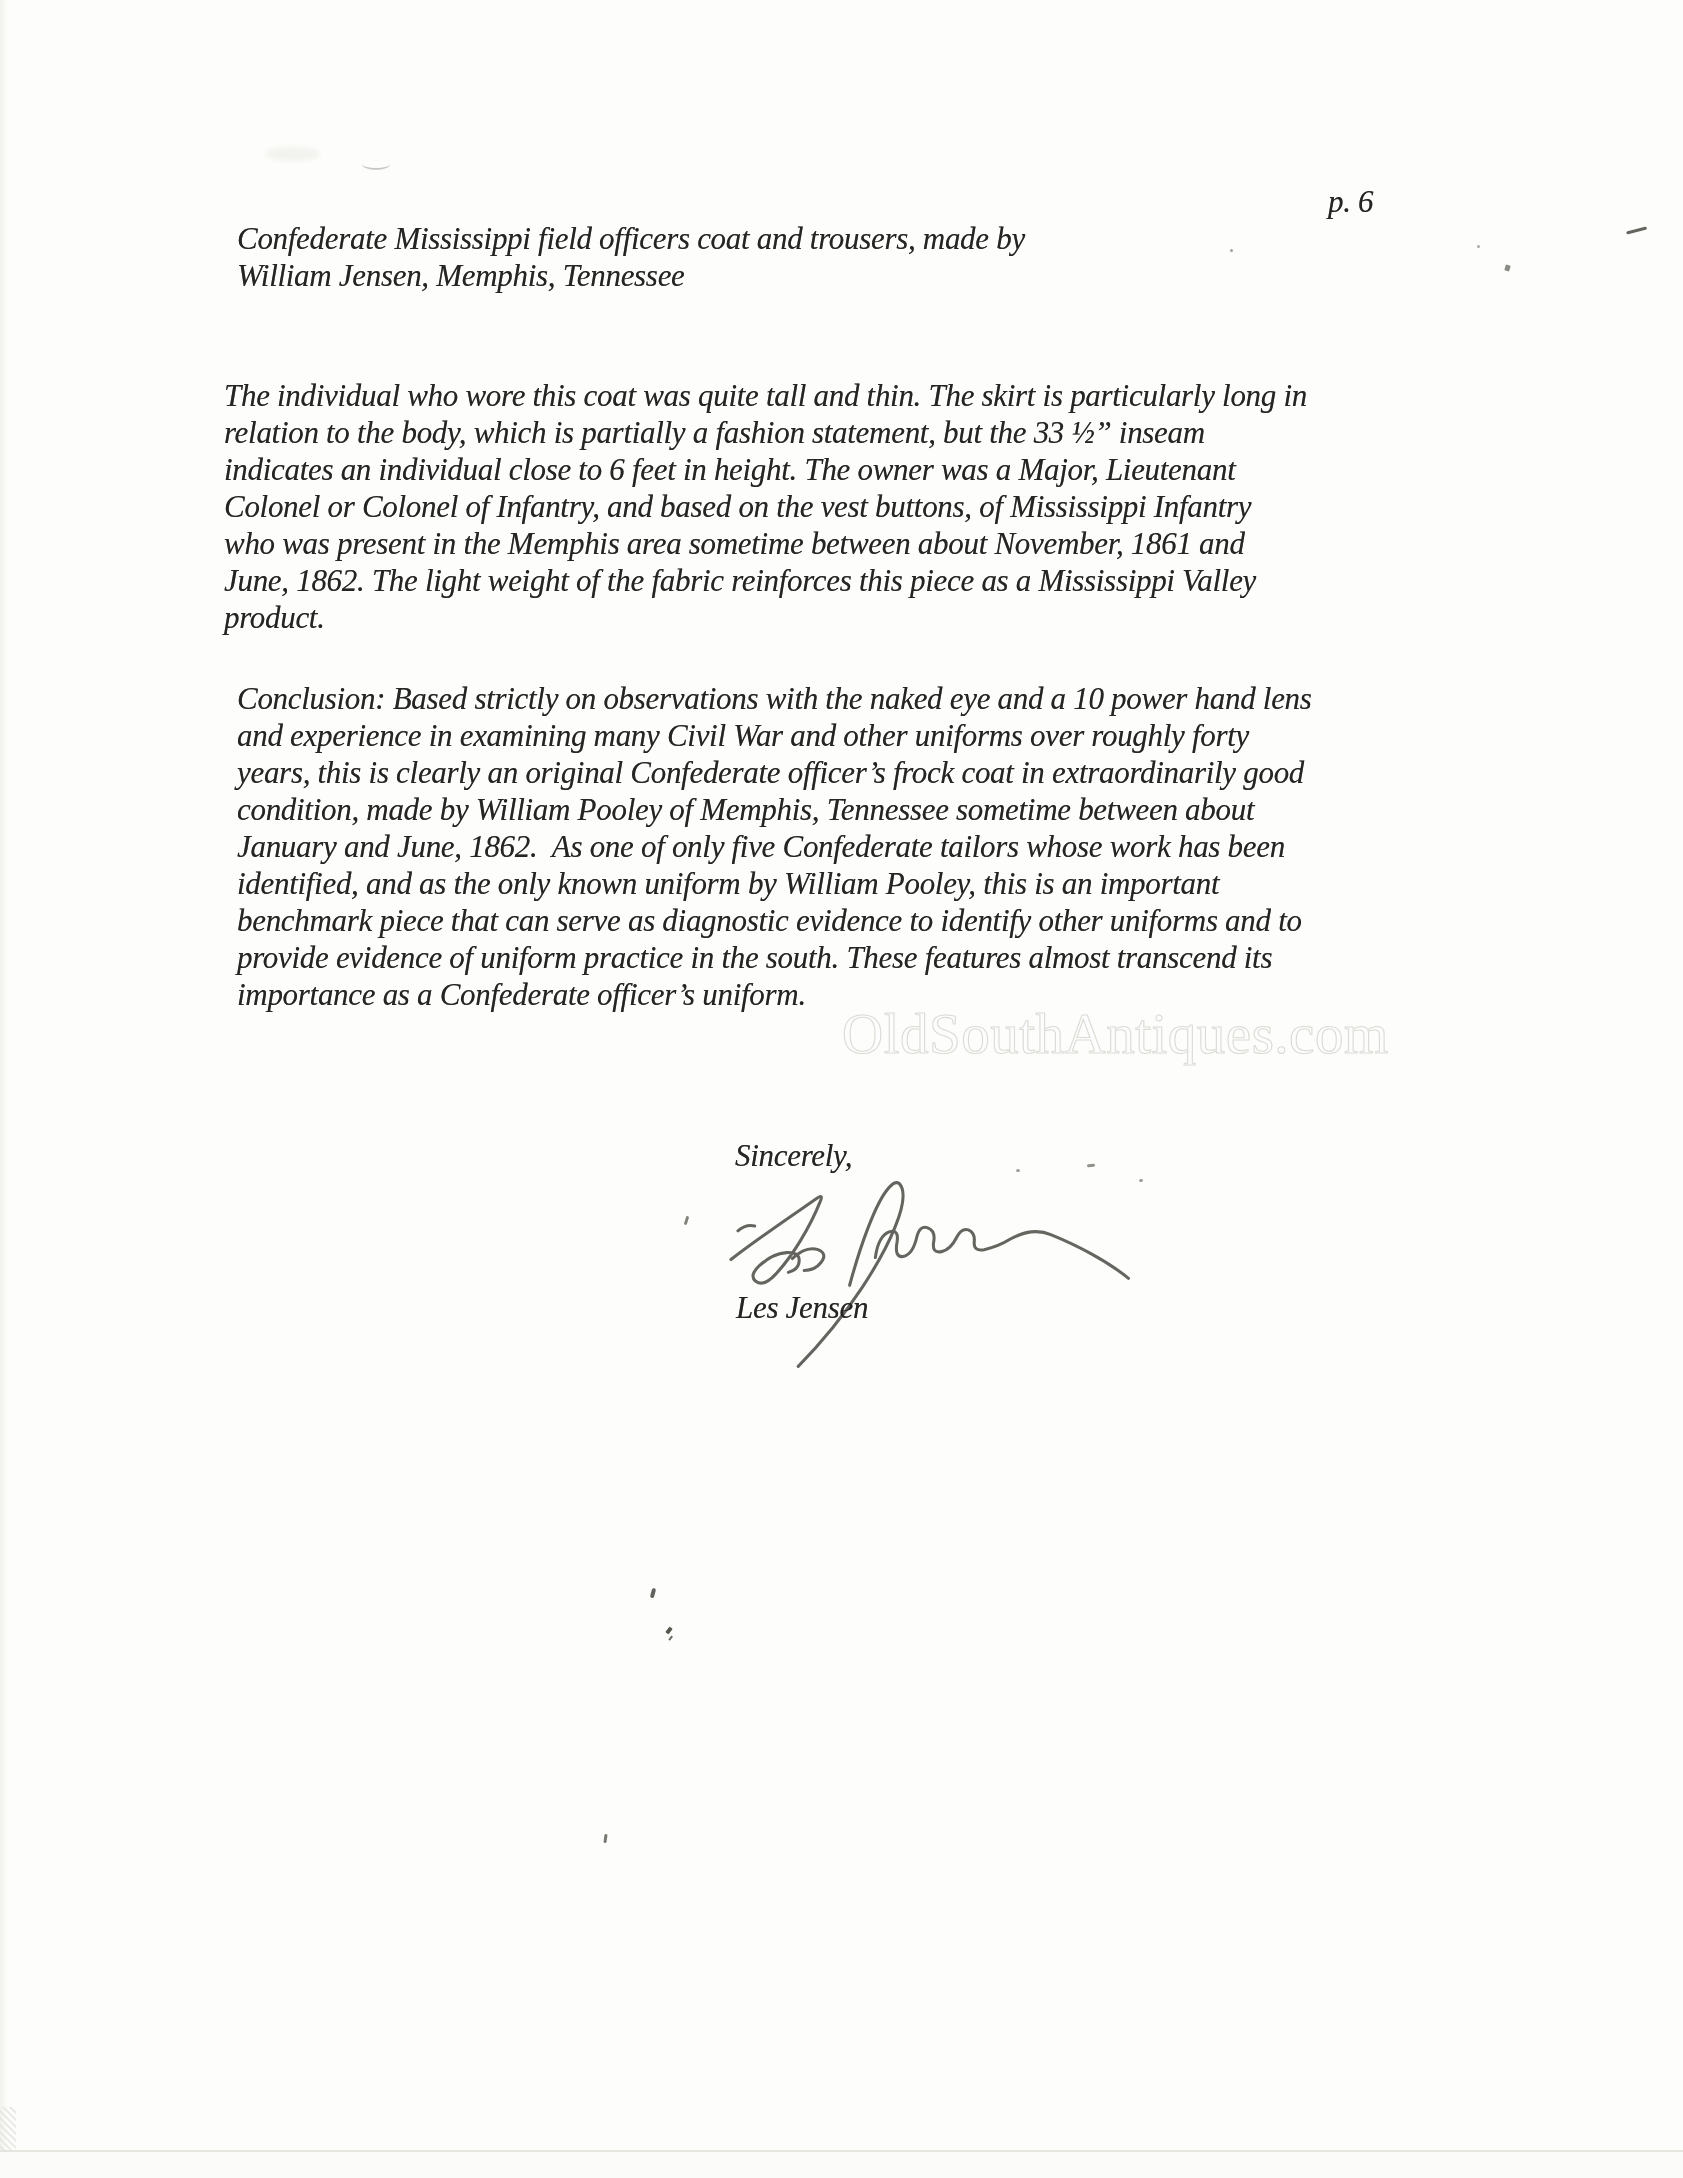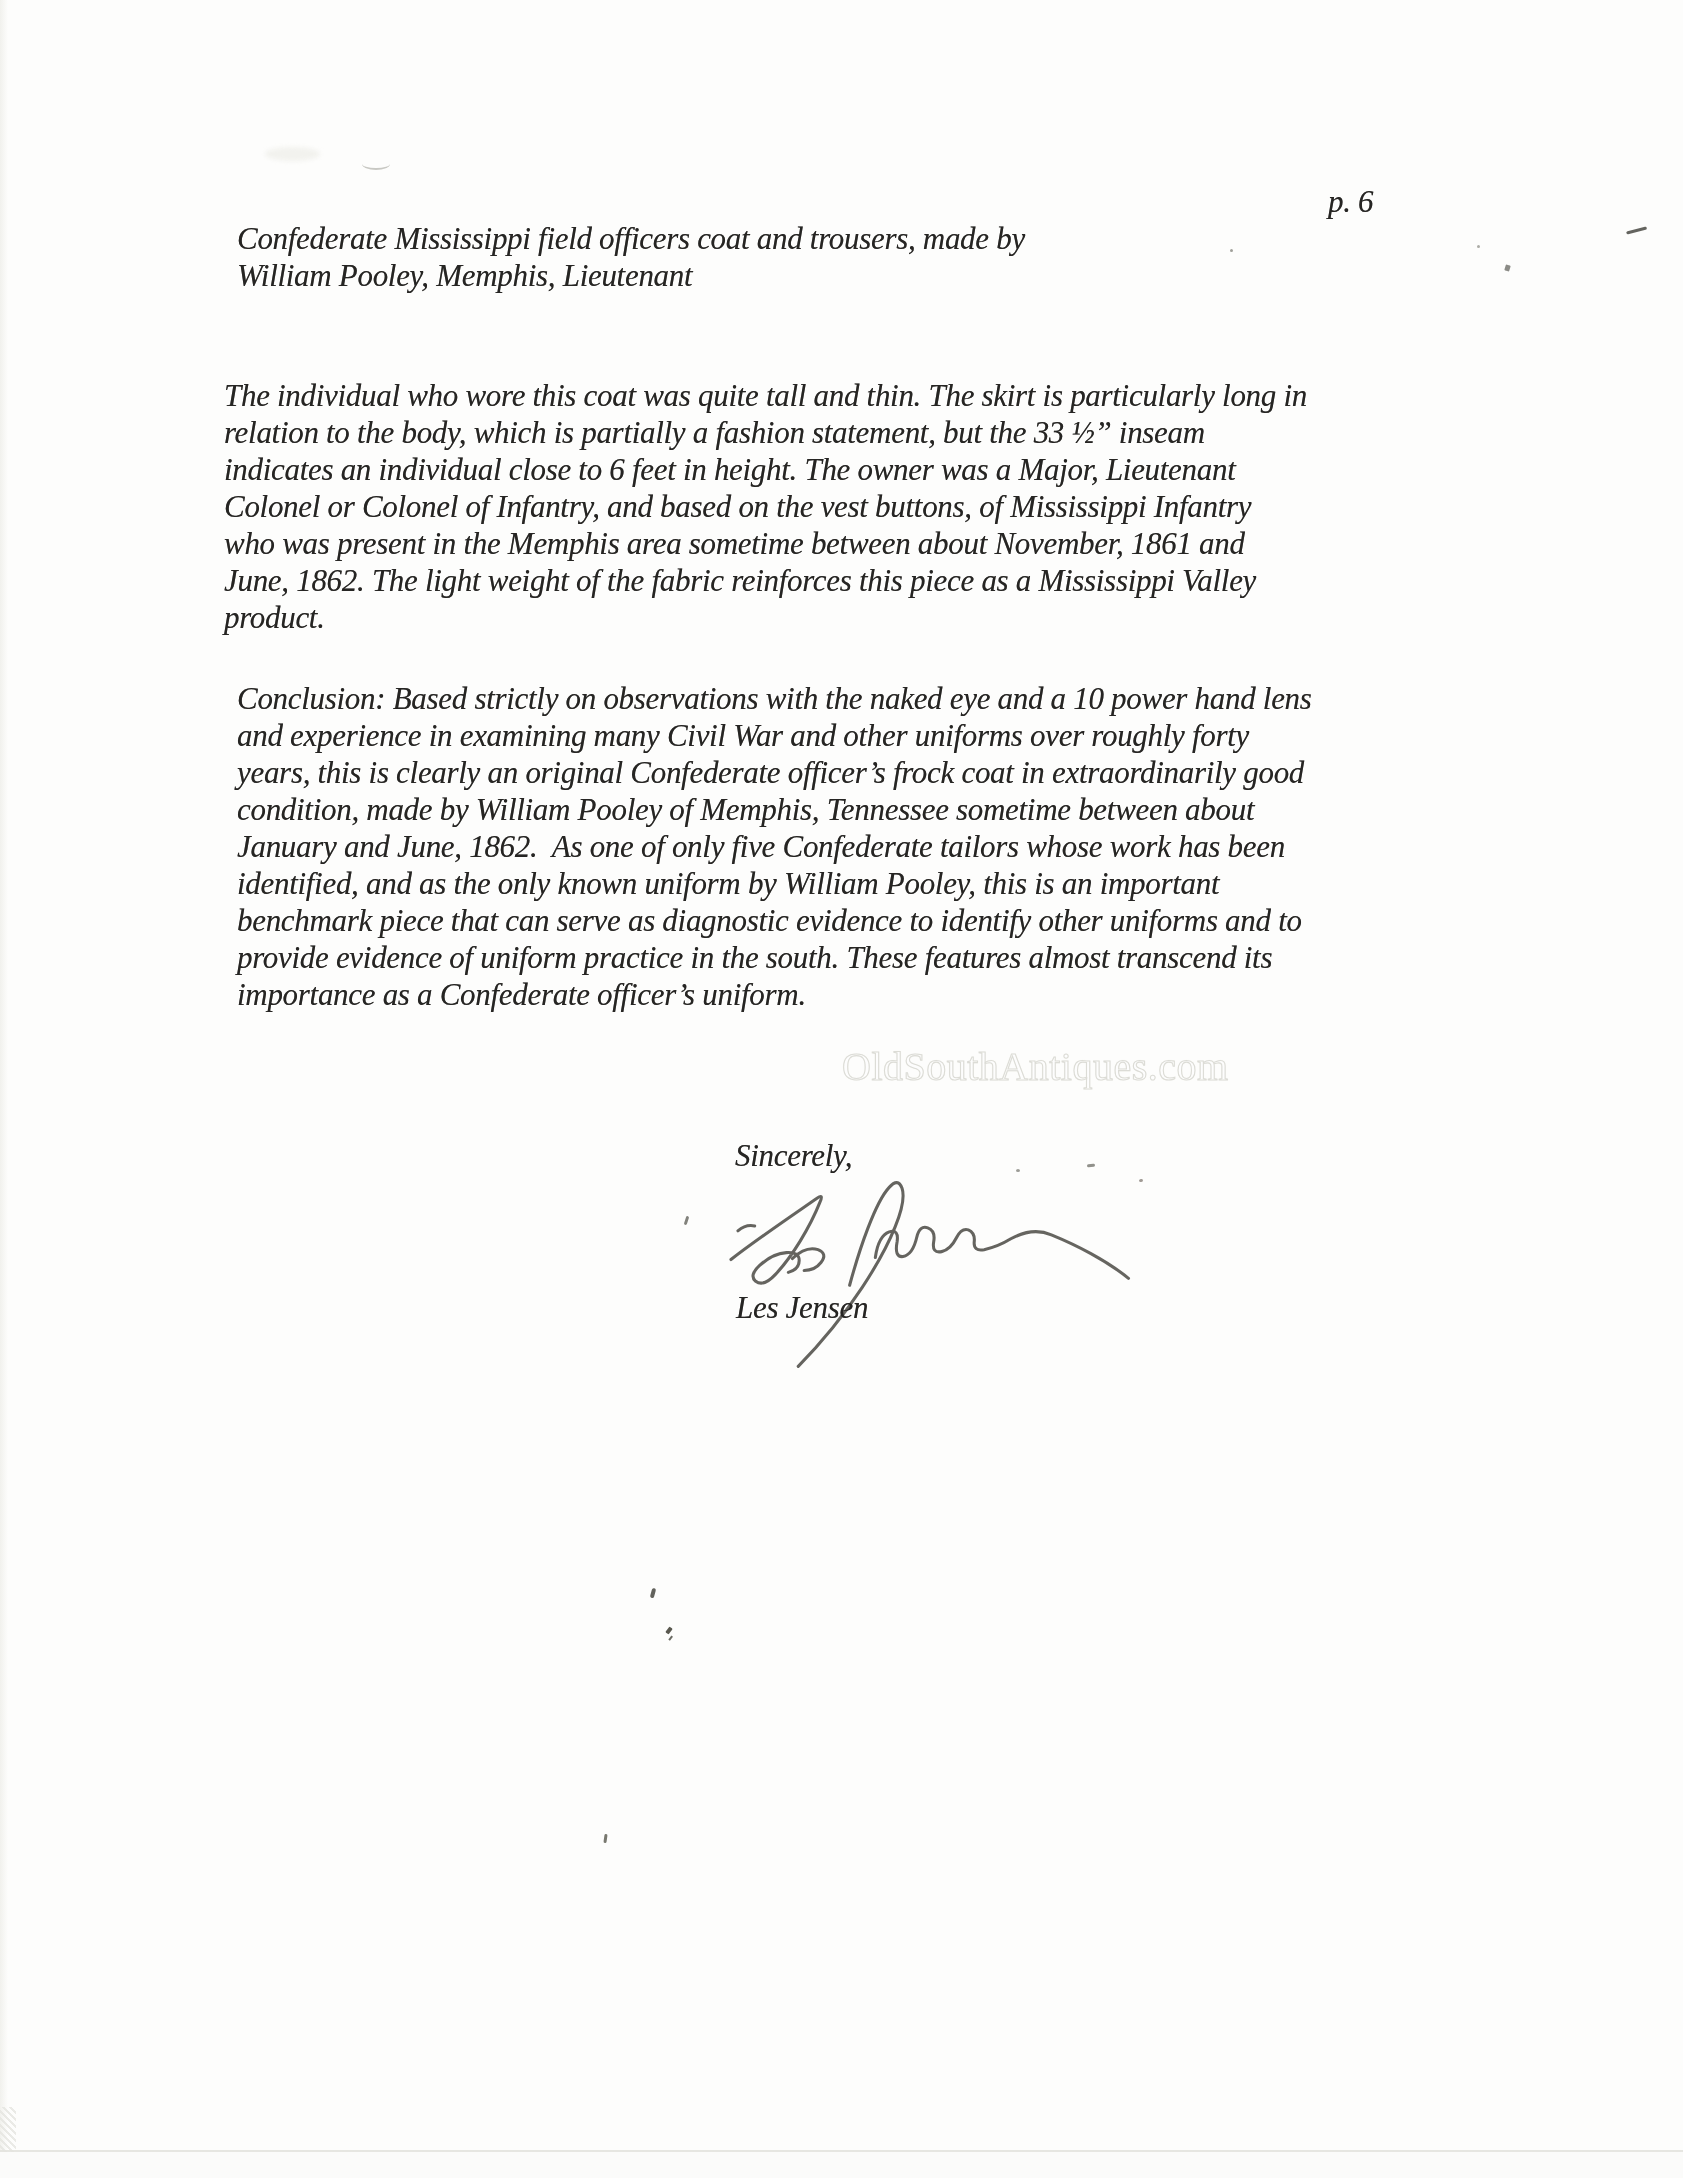--- a/index.html
+++ b/index.html
@@ -47,22 +47,22 @@
   }
 
   .page-number   { left: 1328px; top: 183px; }
   .letter-header { left: 237px;  top: 220px; }
   .para-1        { left: 224px;  top: 377px; }
   .para-2        { left: 237px;  top: 680px; }
   .salutation    { left: 735px;  top: 1137px; }
   .sig-name      { left: 736px;  top: 1289px; }
 
   .watermark {
-    position: absolute; left: 842px; top: 1047px;
-    font-size: 40px; line-height: 1; letter-spacing: 0.5px;
+    position: absolute; left: 842px; top: 1005px;
+    font-size: 57px; line-height: 1; letter-spacing: 0.5px;
     color: rgba(255,255,255,0.92);
     -webkit-text-stroke: 1.1px #dcdcd6;
     text-shadow: 0 0 1px rgba(215,215,208,0.6);
     white-space: nowrap;
   }
 
   .signature-svg { position: absolute; left: 693px; top: 1129px; }
 
   
   .speck { position: absolute; }
@@ -97,21 +97,21 @@
 <div class="sheet">
 
   <div class="edge-left"></div>
 
   <span class="speck m-smudge"></span>
   <span class="speck m-curve"></span>
 
   <div class="txt page-number">p. 6</div>
 
   <div class="txt letter-header">Confederate Mississippi field officers coat and trousers, made by
-William Pooley, Memphis, Lieutenant</div>
+William Jensen, Memphis, Tennessee</div>
 
   <div class="txt para-1">The individual who wore this coat was quite tall and thin. The skirt is particularly long in
 relation to the body, which is partially a fashion statement, but the 33 ½” inseam
 indicates an individual close to 6 feet in height. The owner was a Major, Lieutenant
 Colonel or Colonel of Infantry, and based on the vest buttons, of Mississippi Infantry
 who was present in the Memphis area sometime between about November, 1861 and
 June, 1862. The light weight of the fabric reinforces this piece as a Mississippi Valley
 product.</div>
 
   <div class="txt para-2">Conclusion: Based strictly on observations with the naked eye and a 10 power hand lens

